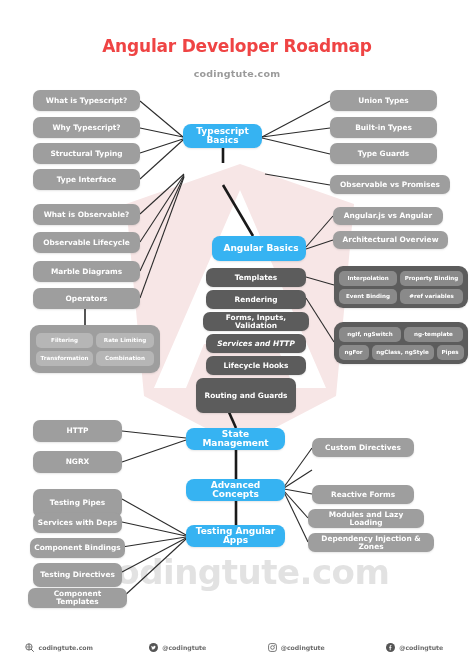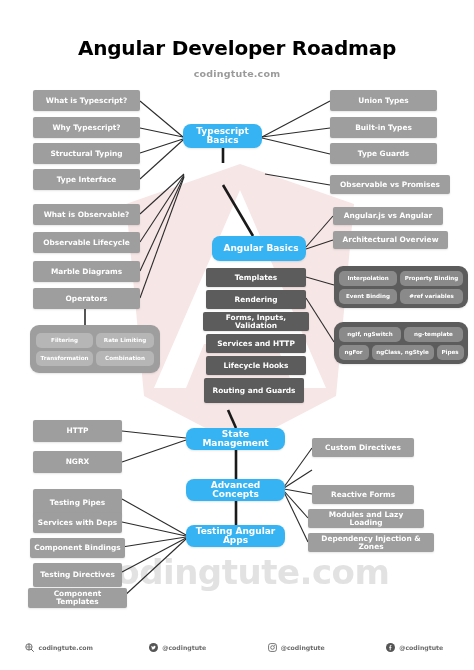--- a/index.html
+++ b/index.html
@@ -20,38 +20,38 @@
   #wm-text {
     position: absolute; left: 78px; top: 552px;
     width: 330px; text-align: center;
     font-size: 34px; font-weight: 700; letter-spacing: -0.5px;
     color: #e2e2e2; z-index: 1; white-space: nowrap;
   }
 
   
   #title {
     position: absolute; top: 36px; left: 0; width: 474px;
-    text-align: center; font-size: 20px; font-weight: 700;
-    color: #000000; letter-spacing: -0.2px; z-index: 6;
+    text-align: center; font-size: 17px; font-weight: 700;
+    color: #ef4444; letter-spacing: -0.2px; z-index: 6;
   }
   #subtitle {
     position: absolute; top: 68px; left: 0; width: 474px;
     text-align: center; font-size: 9.5px; font-weight: 700;
     color: #9a9a9a; letter-spacing: 0.2px; z-index: 6;
   }
 
   
   #links { position: absolute; left:0; top:0; width:474px; height:670px; z-index: 2; }
 
   
   .node {
     position: absolute; z-index: 4;
     display: flex; align-items: center; justify-content: center;
     text-align: center; color: #ffffff;
-    border-radius: 2px;
+    border-radius: 7px;
     font-weight: 700; line-height: 1.05;
     padding: 0 4px;
     box-shadow: 0 1px 2px rgba(0,0,0,0.10);
   }
   .gray   { background: #9e9e9e; font-size: 7.4px; }
   .dark   { background: #5c5c5c; font-size: 7.4px; }
   .blue   { background: #36b3f2; font-size: 9px; border-radius: 8px; }
 
   
   .group {
@@ -187,23 +187,23 @@
     <div class="chip" style="width:62px;">ngIf, ngSwitch</div>
     <div class="chip" style="width:59px;">ng-template</div>
     <div class="chip" style="width:30px;">ngFor</div>
     <div class="chip" style="width:62px;">ngClass, ngStyle</div>
     <div class="chip" style="width:27px;">Pipes</div>
   </div>
 
   <div class="node dark" style="left:206px;top:268px;width:100px;height:19px;">Templates</div>
   <div class="node dark" style="left:206px;top:290px;width:100px;height:19px;">Rendering</div>
   <div class="node dark" style="left:203px;top:312px;width:106px;height:19px;">Forms, Inputs, Validation</div>
-  <div class="node dark" style="left:206px;top:334px;width:100px;height:19px;">Services and HTTP</div>
+  <div class="node dark" style="left:206px;top:334px;width:100px;height:19px;font-style:italic;">Services and HTTP</div>
   <div class="node dark" style="left:206px;top:356px;width:100px;height:19px;">Lifecycle Hooks</div>
-  <div class="node dark" style="left:204px;top:378px;width:100px;height:25px;text-align:center;">Routing and Guards</div>
+  <div class="node dark" style="left:196px;top:378px;width:100px;height:35px;text-align:center;">Routing and Guards</div>
 
   <div class="node gray" style="left:33px;top:420px;width:89px;height:22px;">HTTP</div>
   <div class="node gray" style="left:33px;top:451px;width:89px;height:22px;">NGRX</div>
 
   <div class="node gray" style="left:312px;top:438px;width:102px;height:19px;">Custom Directives</div>
   <div class="node gray" style="left:312px;top:485px;width:102px;height:19px;">Reactive Forms</div>
   <div class="node gray" style="left:308px;top:509px;width:116px;height:19px;">Modules and Lazy Loading</div>
   <div class="node gray" style="left:308px;top:533px;width:126px;height:19px;">Dependency Injection &amp; Zones</div>
 
   <div class="node gray" style="left:33px;top:489px;width:89px;height:28px;">Testing Pipes</div>

